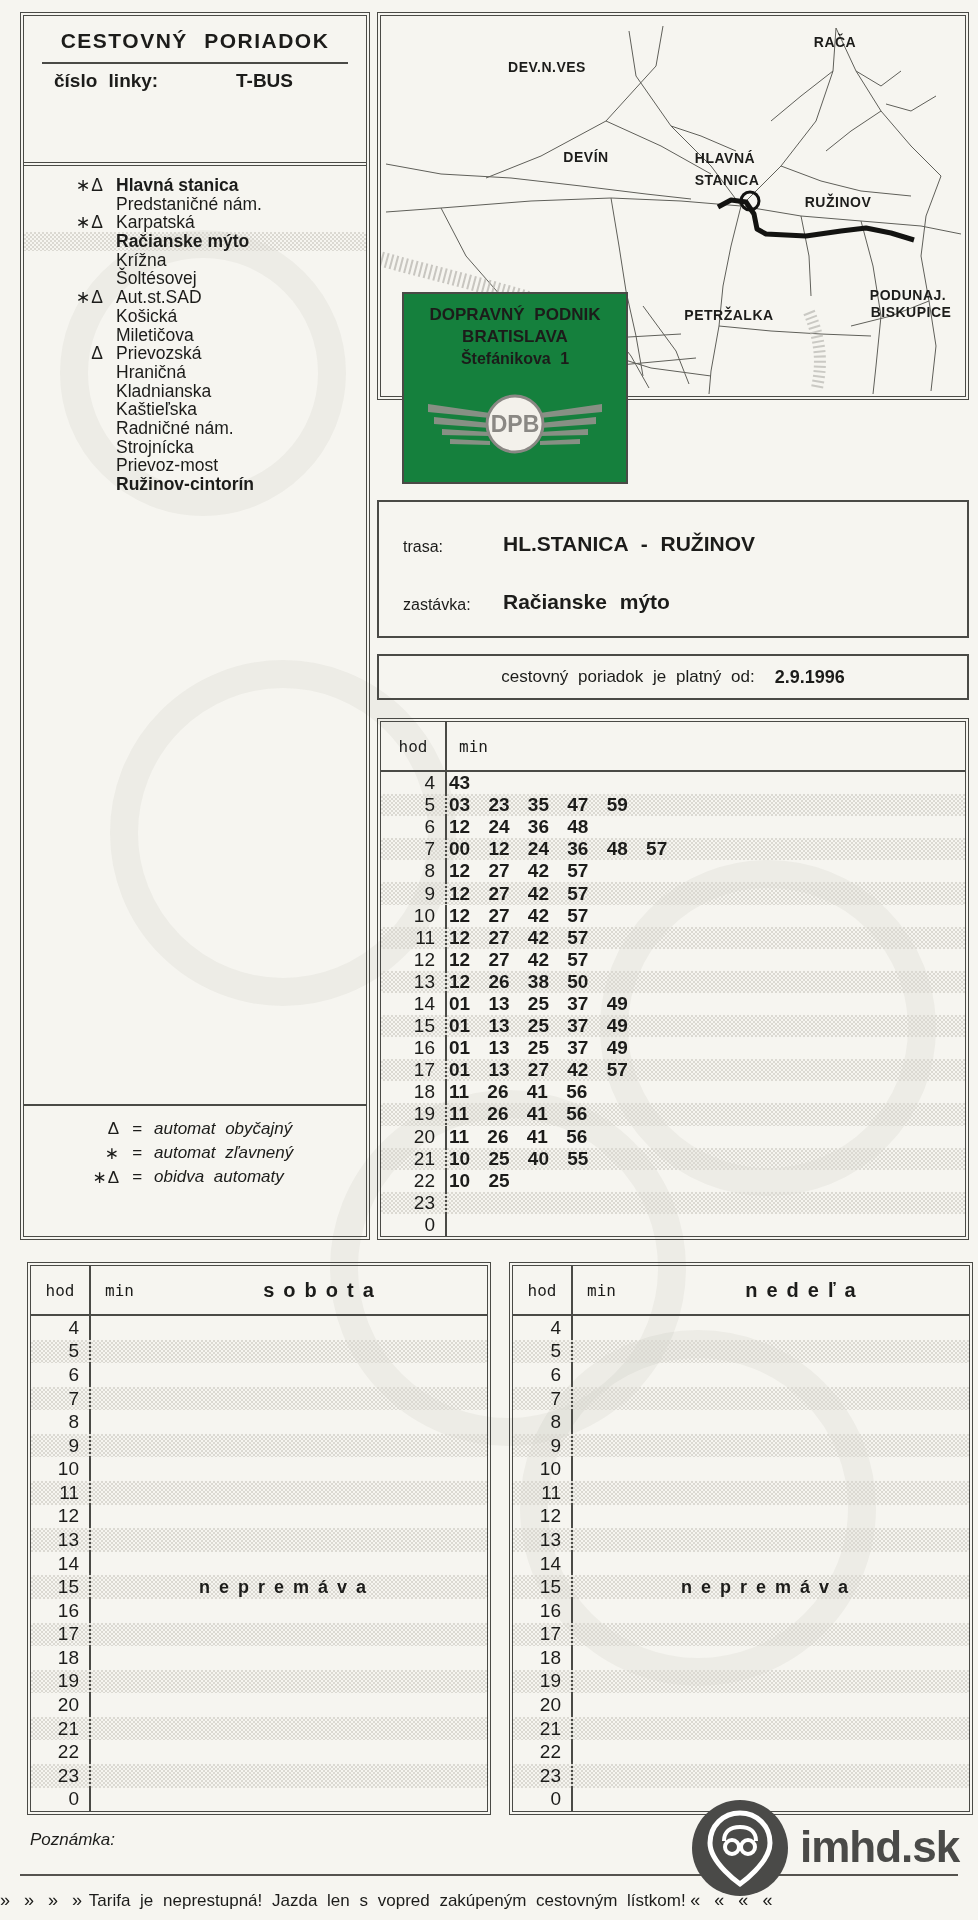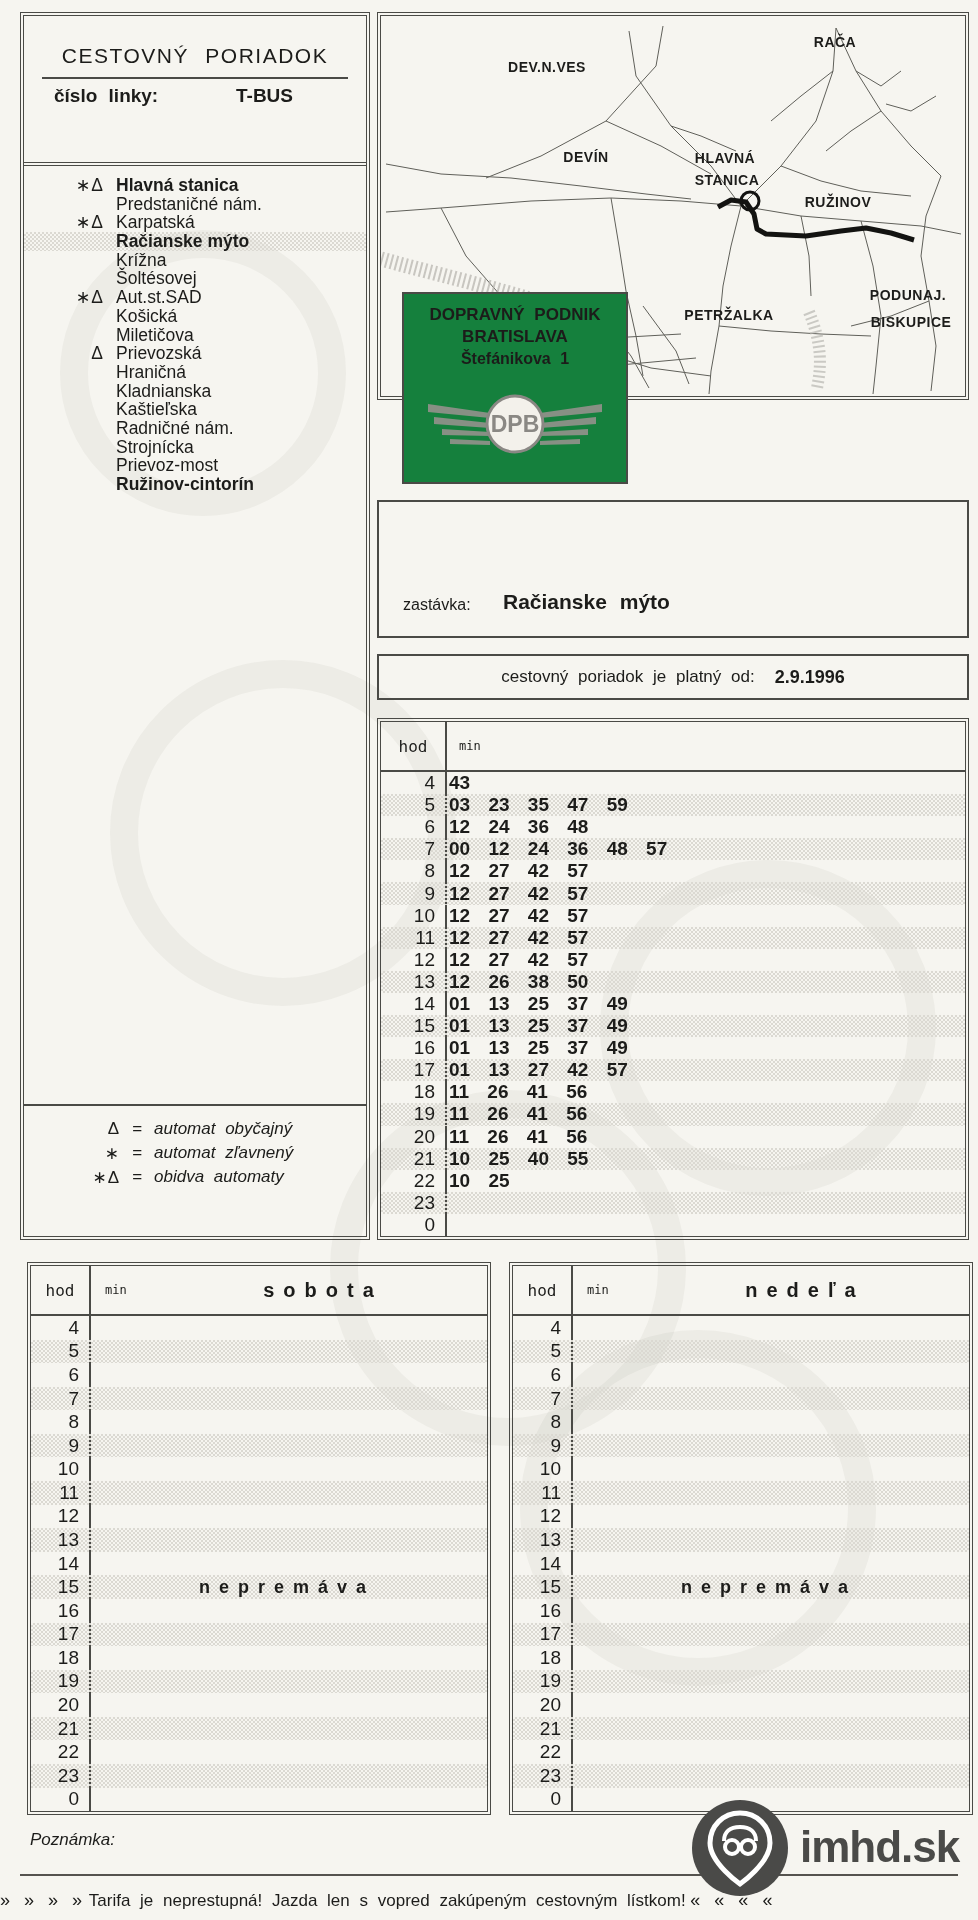--- a/index.html
+++ b/index.html
@@ -9,21 +9,21 @@
   .sbox{position:absolute;border:2px solid #4a4a46;box-sizing:border-box;}
   .hatch{background-image:
      linear-gradient(45deg,#dbd9d2 25%,transparent 25%,transparent 75%,#dbd9d2 75%),
      linear-gradient(45deg,#dbd9d2 25%,transparent 25%,transparent 75%,#dbd9d2 75%);
      background-position:0 0,2px 2px;background-size:4px 4px;}
   .wm{position:absolute;border-radius:50%;border:28px solid rgba(70,70,64,0.05);pointer-events:none;}
 
   
   #left-panel{left:20px;top:12px;width:350px;height:1228px;background:transparent;}
   #title-sec{position:absolute;left:0;right:0;top:0;height:146px;border-bottom:4px double #4a4a46;}
-  #tp-title{text-align:center;margin-top:28px;font-size:21px;font-weight:normal;letter-spacing:1.5px;word-spacing:9px;}
+  #tp-title{text-align:center;margin-top:13px;font-size:21px;font-weight:bold;letter-spacing:1.5px;word-spacing:9px;}
   #tp-rule{border-top:2px solid #4a4a46;margin:9px 18px 0 18px;}
   #line-row{position:relative;height:28px;margin-top:6px;font-size:19px;font-weight:bold;}
   #line-label{position:absolute;left:30px;word-spacing:6px;}
   #line-type{position:absolute;left:212px;}
   #line-number{text-align:center;font-size:68px;font-weight:bold;letter-spacing:2px;line-height:60px;margin-top:2px;}
   #stops-list{position:absolute;left:0;right:0;top:160px;}
   .stop-row{display:flex;height:18.7px;align-items:center;font-size:17.5px;line-height:18.7px;}
   .stop-sym{width:80px;text-align:right;padding-right:12px;flex:none;letter-spacing:1px;}
   .stop-name{flex:1;}
   .stop-row.b .stop-name{font-weight:bold;}
@@ -51,21 +51,21 @@
   .route-row{position:absolute;left:0;right:0;height:28px;}
   .route-label{position:absolute;left:24px;font-size:16px;top:6px;}
   .route-value{position:absolute;left:124px;font-size:21px;font-weight:bold;word-spacing:7px;top:0;}
   #validity-box{left:377px;top:654px;width:592px;height:46px;display:flex;align-items:center;justify-content:center;gap:20px;}
   #validity-label{font-size:17px;word-spacing:5px;}
   #validity-date{font-size:18px;font-weight:bold;}
 
   
   .tt-head{position:absolute;left:0;right:0;top:0;height:48px;border-bottom:2px solid #4a4a46;display:flex;align-items:center;}
   .tt-hod{flex:none;text-align:center;font-family:"DejaVu Sans Mono",monospace;font-size:16px;}
-  .tt-min{flex:none;font-family:"DejaVu Sans Mono",monospace;font-size:12px;}
+  .tt-min{flex:none;font-family:"DejaVu Sans Mono",monospace;font-size:16px;}
   .tt-day{flex:1;text-align:center;font-weight:bold;font-size:20px;}
   .tt-vline{position:absolute;top:0;bottom:0;width:2px;background:#4a4a46;}
   .tt-rows{position:absolute;left:0;right:0;bottom:0;display:flex;flex-direction:column;}
   .t-row{display:flex;align-items:center;flex:1;}
   .t-hour{flex:none;text-align:right;font-size:19px;}
   .t-min{flex:1;font-weight:bold;font-size:19px;word-spacing:13px;padding-left:14px;}
 
   #wk-box{left:377px;top:718px;width:592px;height:522px;}
   #wk-box .tt-hod{width:64px;}  #wk-box .tt-vline{left:64px;}
   #wk-box .tt-min{width:92px;padding-left:14px;box-sizing:border-box;}
@@ -239,21 +239,21 @@
   </svg>
   <div id="map-labels">
       <span class="map-label" style="left: 166px; top: 51px;">DEV.N.VES</span>
       <span class="map-label" style="left: 454px; top: 26px;">RAČA</span>
       <span class="map-label" style="left: 205px; top: 141px;">DEVÍN</span>
       <span class="map-label" style="left: 344px; top: 142px;">HLAVNÁ</span>
       <span class="map-label" style="left: 346px; top: 164px;">STANICA</span>
       <span class="map-label" style="left: 457px; top: 186px;">RUŽINOV</span>
       <span class="map-label" style="left: 348px; top: 299px;">PETRŽALKA</span>
       <span class="map-label" style="left: 527px; top: 279px;">PODUNAJ.</span>
-      <span class="map-label" style="left: 530px; top: 306px;">BISKUPICE</span>
+      <span class="map-label" style="left: 530px; top: 296px;">BISKUPICE</span>
     </div>
 </div>
 
 <div id="dpb-box" style="position:absolute;">
   <div class="dpb-line">DOPRAVNÝ PODNIK</div>
   <div class="dpb-line">BRATISLAVA</div>
   <div class="dpb-line" style="font-size:16px;">Štefánikova 1</div>
   <svg id="dpb-logo" width="190" height="82" viewBox="0 0 190 82">
     <g fill="#94928c" opacity="0.9">
       <polygon points="8,26 70,35 70,40 8,34"></polygon>
@@ -264,20 +264,24 @@
       <polygon points="176,39 120,45 120,50 176,46"></polygon>
       <polygon points="168,51 120,54 120,58 168,57"></polygon>
       <polygon points="160,61 120,63 120,67 160,66"></polygon>
     </g>
     <circle cx="95" cy="46" r="28" fill="#f3f1eb" stroke="#8a8884" stroke-width="3"></circle>
     <text x="95" y="54" font-size="23" font-weight="bold" fill="#8a8884" text-anchor="middle" font-family="Liberation Sans, sans-serif">DPB</text>
   </svg>
 </div>
 
 <div class="sbox" id="route-box">
+  <div class="route-row" style="top:30px;">
+    <span class="route-label">trasa:</span>
+    <span class="route-value">HL.STANICA - RUŽINOV</span>
+  </div>
   <div class="route-row" style="top:88px;">
     <span class="route-label">zastávka:</span>
     <span class="route-value">Račianske mýto</span>
   </div>
 </div>
 
 <div class="sbox" id="validity-box">
   <span id="validity-label">cestovný poriadok je platný od:</span>
   <span id="validity-date">2.9.1996</span>
 </div>

